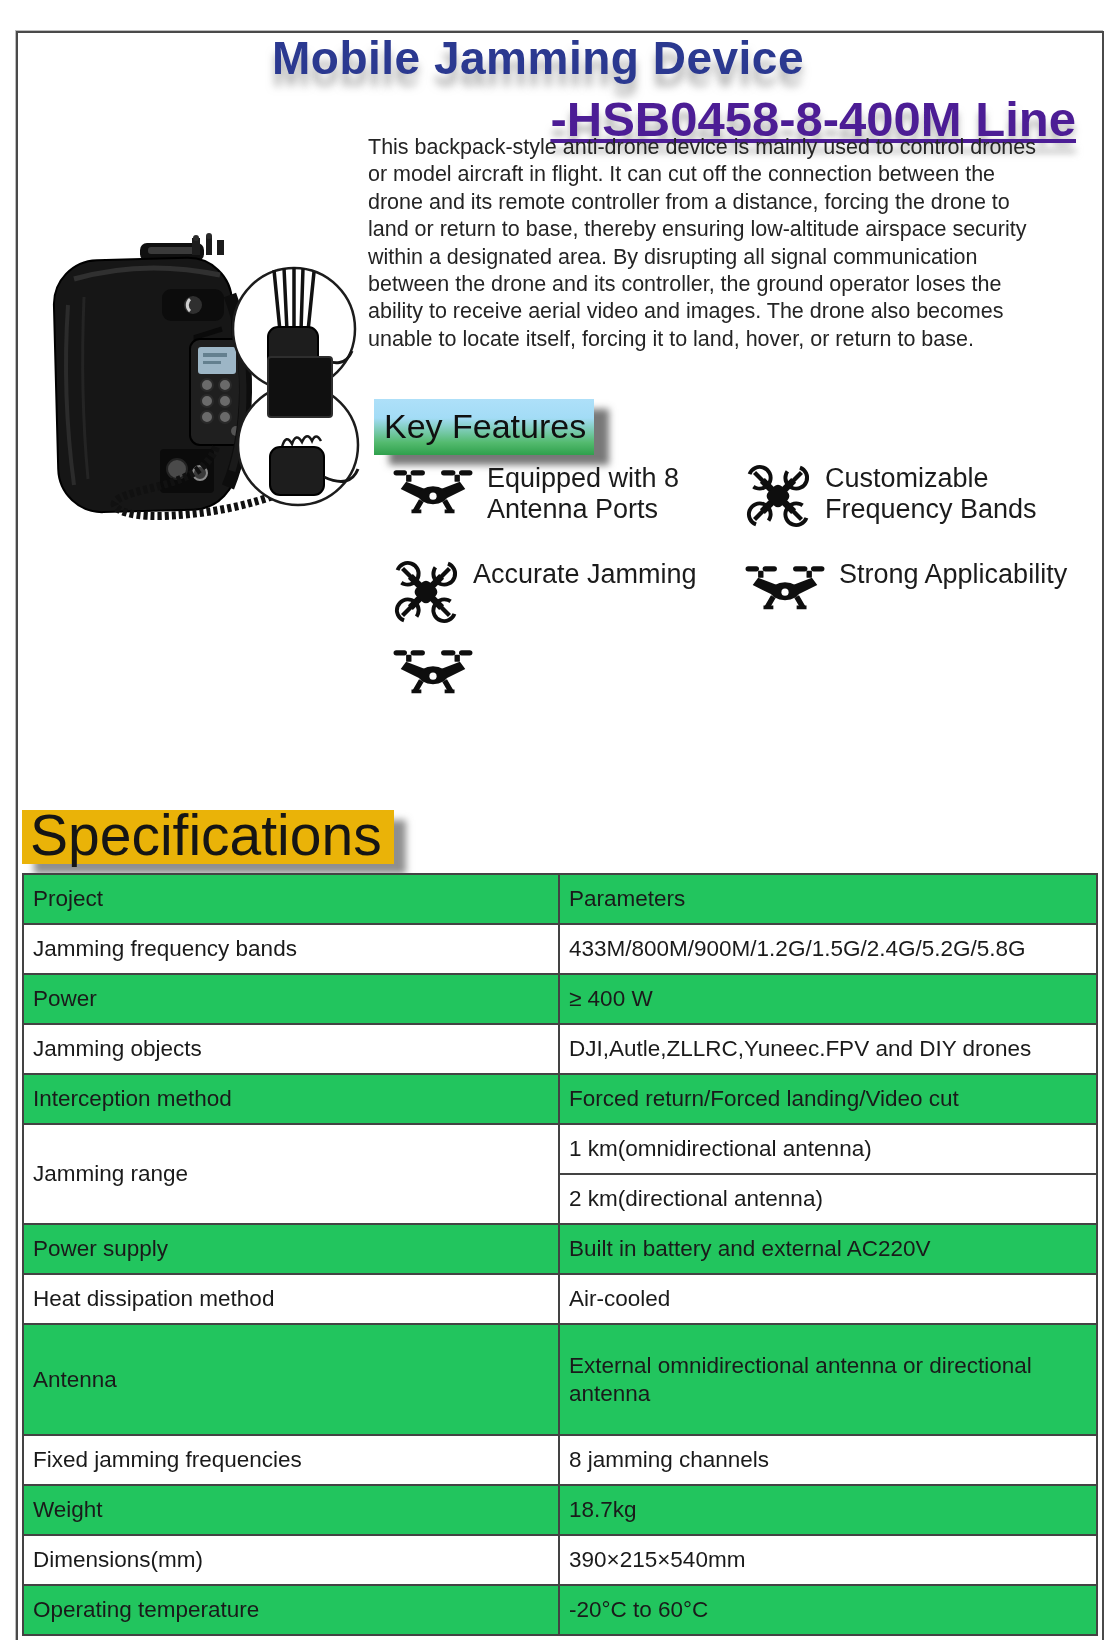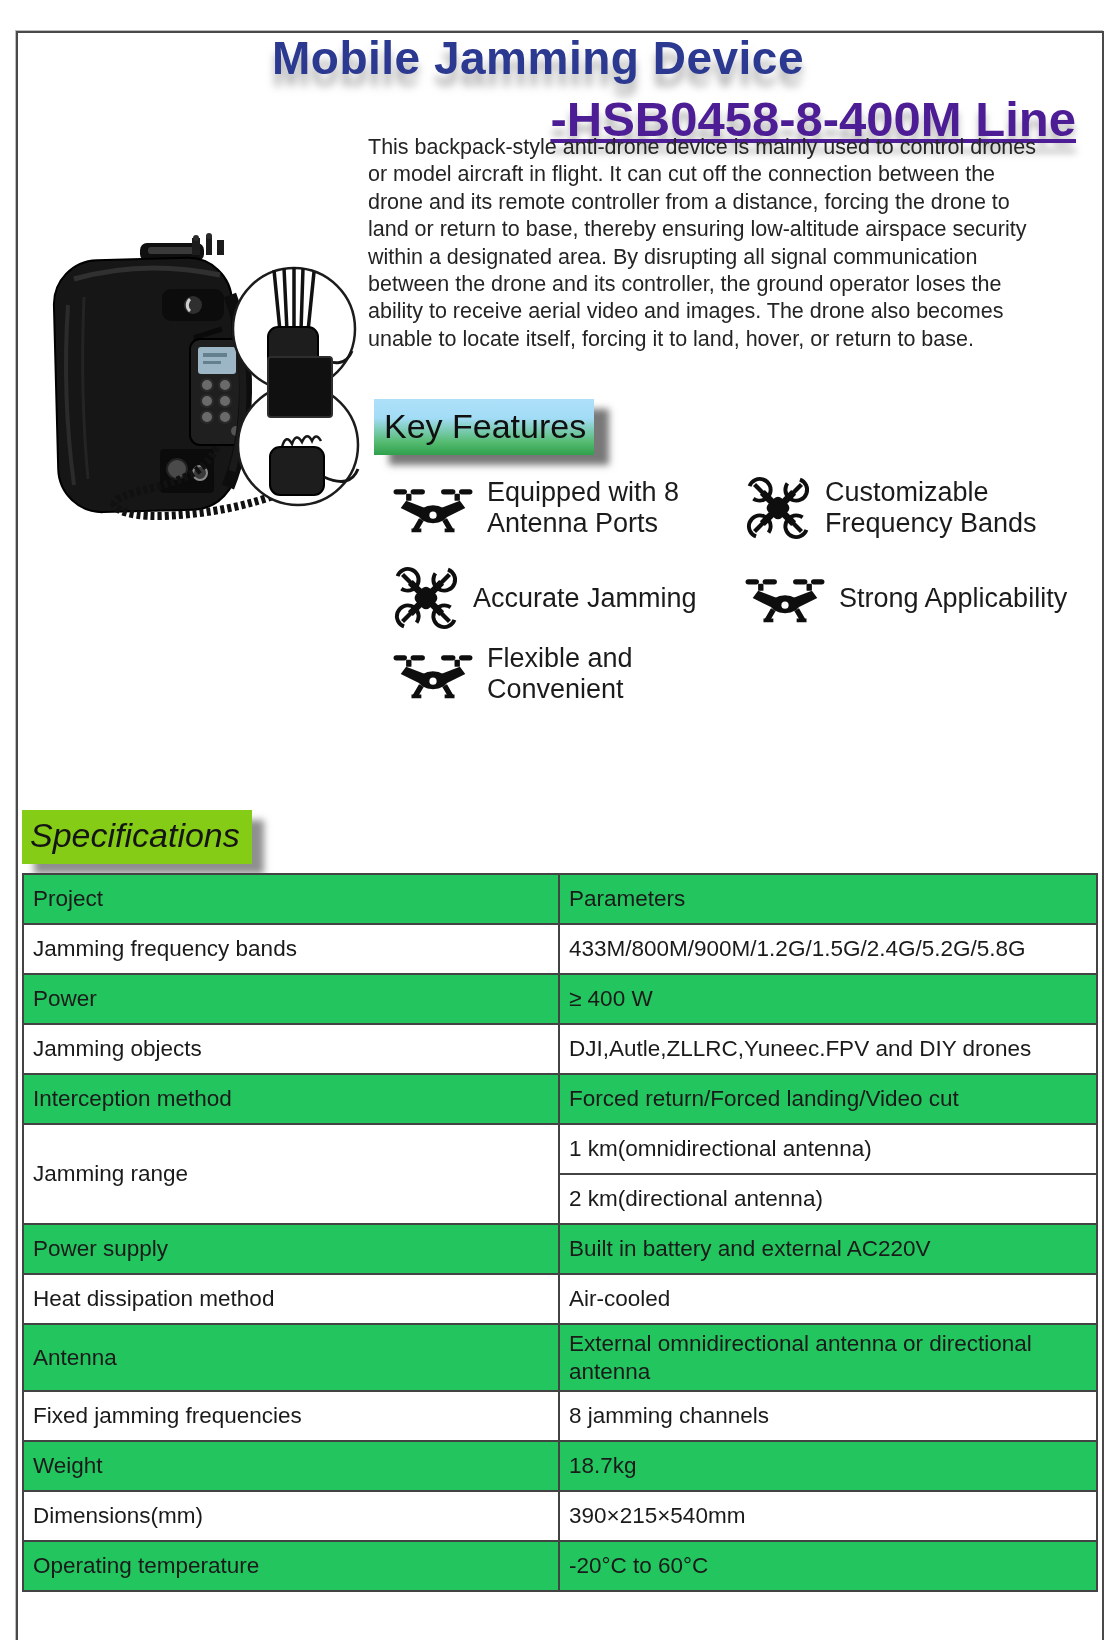--- a/index.html
+++ b/index.html
@@ -33,44 +33,43 @@
     position:absolute; left:374px; top:384px; display:inline-block;
     font-size:34px; line-height:40px; color:#101010; padding:7px 8px 9px 10px;
     background:linear-gradient(180deg,#AEE0F9 0%,#A3DCF6 34%,#53BA6E 78%,#2FA04C 100%);
     box-shadow:15px 10px 7px rgba(75,75,75,0.75);
   }
   .features {
     position:absolute; left:393px; top:448px; display:grid;
     grid-template-columns:352px 340px; grid-template-rows:90px 78px auto;
     row-gap:6px;
   }
-  .feature { display:flex; align-items:center; gap:14px; }
+  .feature { display:flex; align-items:flex-start; gap:14px; }
   .feature-label { font-size:27px; line-height:31px; color:#1b1b1b; white-space:pre-line; }
   .icon-side { width:80px; height:52px; flex:0 0 80px; }
   .icon-quad { width:66px; height:66px; flex:0 0 66px; }
 
   .spec-heading {
     position:absolute; left:22px; top:795px; display:inline-block;
-    font-size:34px; line-height:47px; color:#151515; padding:2px 12px 5px 8px;
-    background:#84cc16;
+    font-size:57px; line-height:47px; color:#151515; padding:2px 12px 5px 8px;
+    background:#eab308;
     box-shadow:12px 10px 7px rgba(105,105,105,0.75);
-    font-style:italic;
   }
   table.spec {
     position:absolute; left:22px; top:858px; width:1076px;
     border-collapse:collapse; table-layout:fixed;
   }
   table.spec td {
     border:2px solid #434343; font-size:22.5px; color:#1a1a1a;
     padding:2px 6px 2px 9px; vertical-align:middle; line-height:28px;
     overflow:hidden;
   }
   table.spec col.c1 { width:536px; }
   table.spec tr { height:50px; }
-  table.spec tr.tall { height:67px; }
+  table.spec tr.tall { height:111px; }
   table.spec tr.blue td { background:#22c55e; }
   table.spec tr.white td { background:#ffffff; }
 </style>
 </head>
 <body>
 
 <div class="page">
   <div class="frame"></div>
 
   <div class="title">Mobile Jamming Device</div>
@@ -226,22 +225,20 @@
         <rect x="53" y="8" width="16" height="6" rx="3"></rect>
           <rect x="73" y="8" width="15" height="6" rx="3"></rect>
         <rect x="14" y="13" width="6" height="8" rx="1"></rect>
           <rect x="68" y="13" width="6" height="8" rx="1"></rect>
         <path d="M14 21 L38 30 L50 30 L74 21 L80 29 L58 40 L30 40 L8 29 Z"></path>
         <ellipse cx="44" cy="36" rx="16" ry="10"></ellipse>
           <circle cx="44" cy="37" r="4" fill="#fff"></circle>
         <path d="M31 42 L24 54 M57 42 L64 54" stroke="#0e0e0e" stroke-width="6" fill="none"></path>
         <path d="M20 54 L31 54 M57 54 L68 54" stroke="#0e0e0e" stroke-width="4" fill="none"></path>
       </svg>
-      <span class="feature-label">Flexible and
-Convenient</span>
     </div>
   </div>
 
   <div class="spec-heading">Specifications</div>
 
   <table class="spec">
     <colgroup>
         <col class="c1">
         <col class="c2">
       </colgroup>

